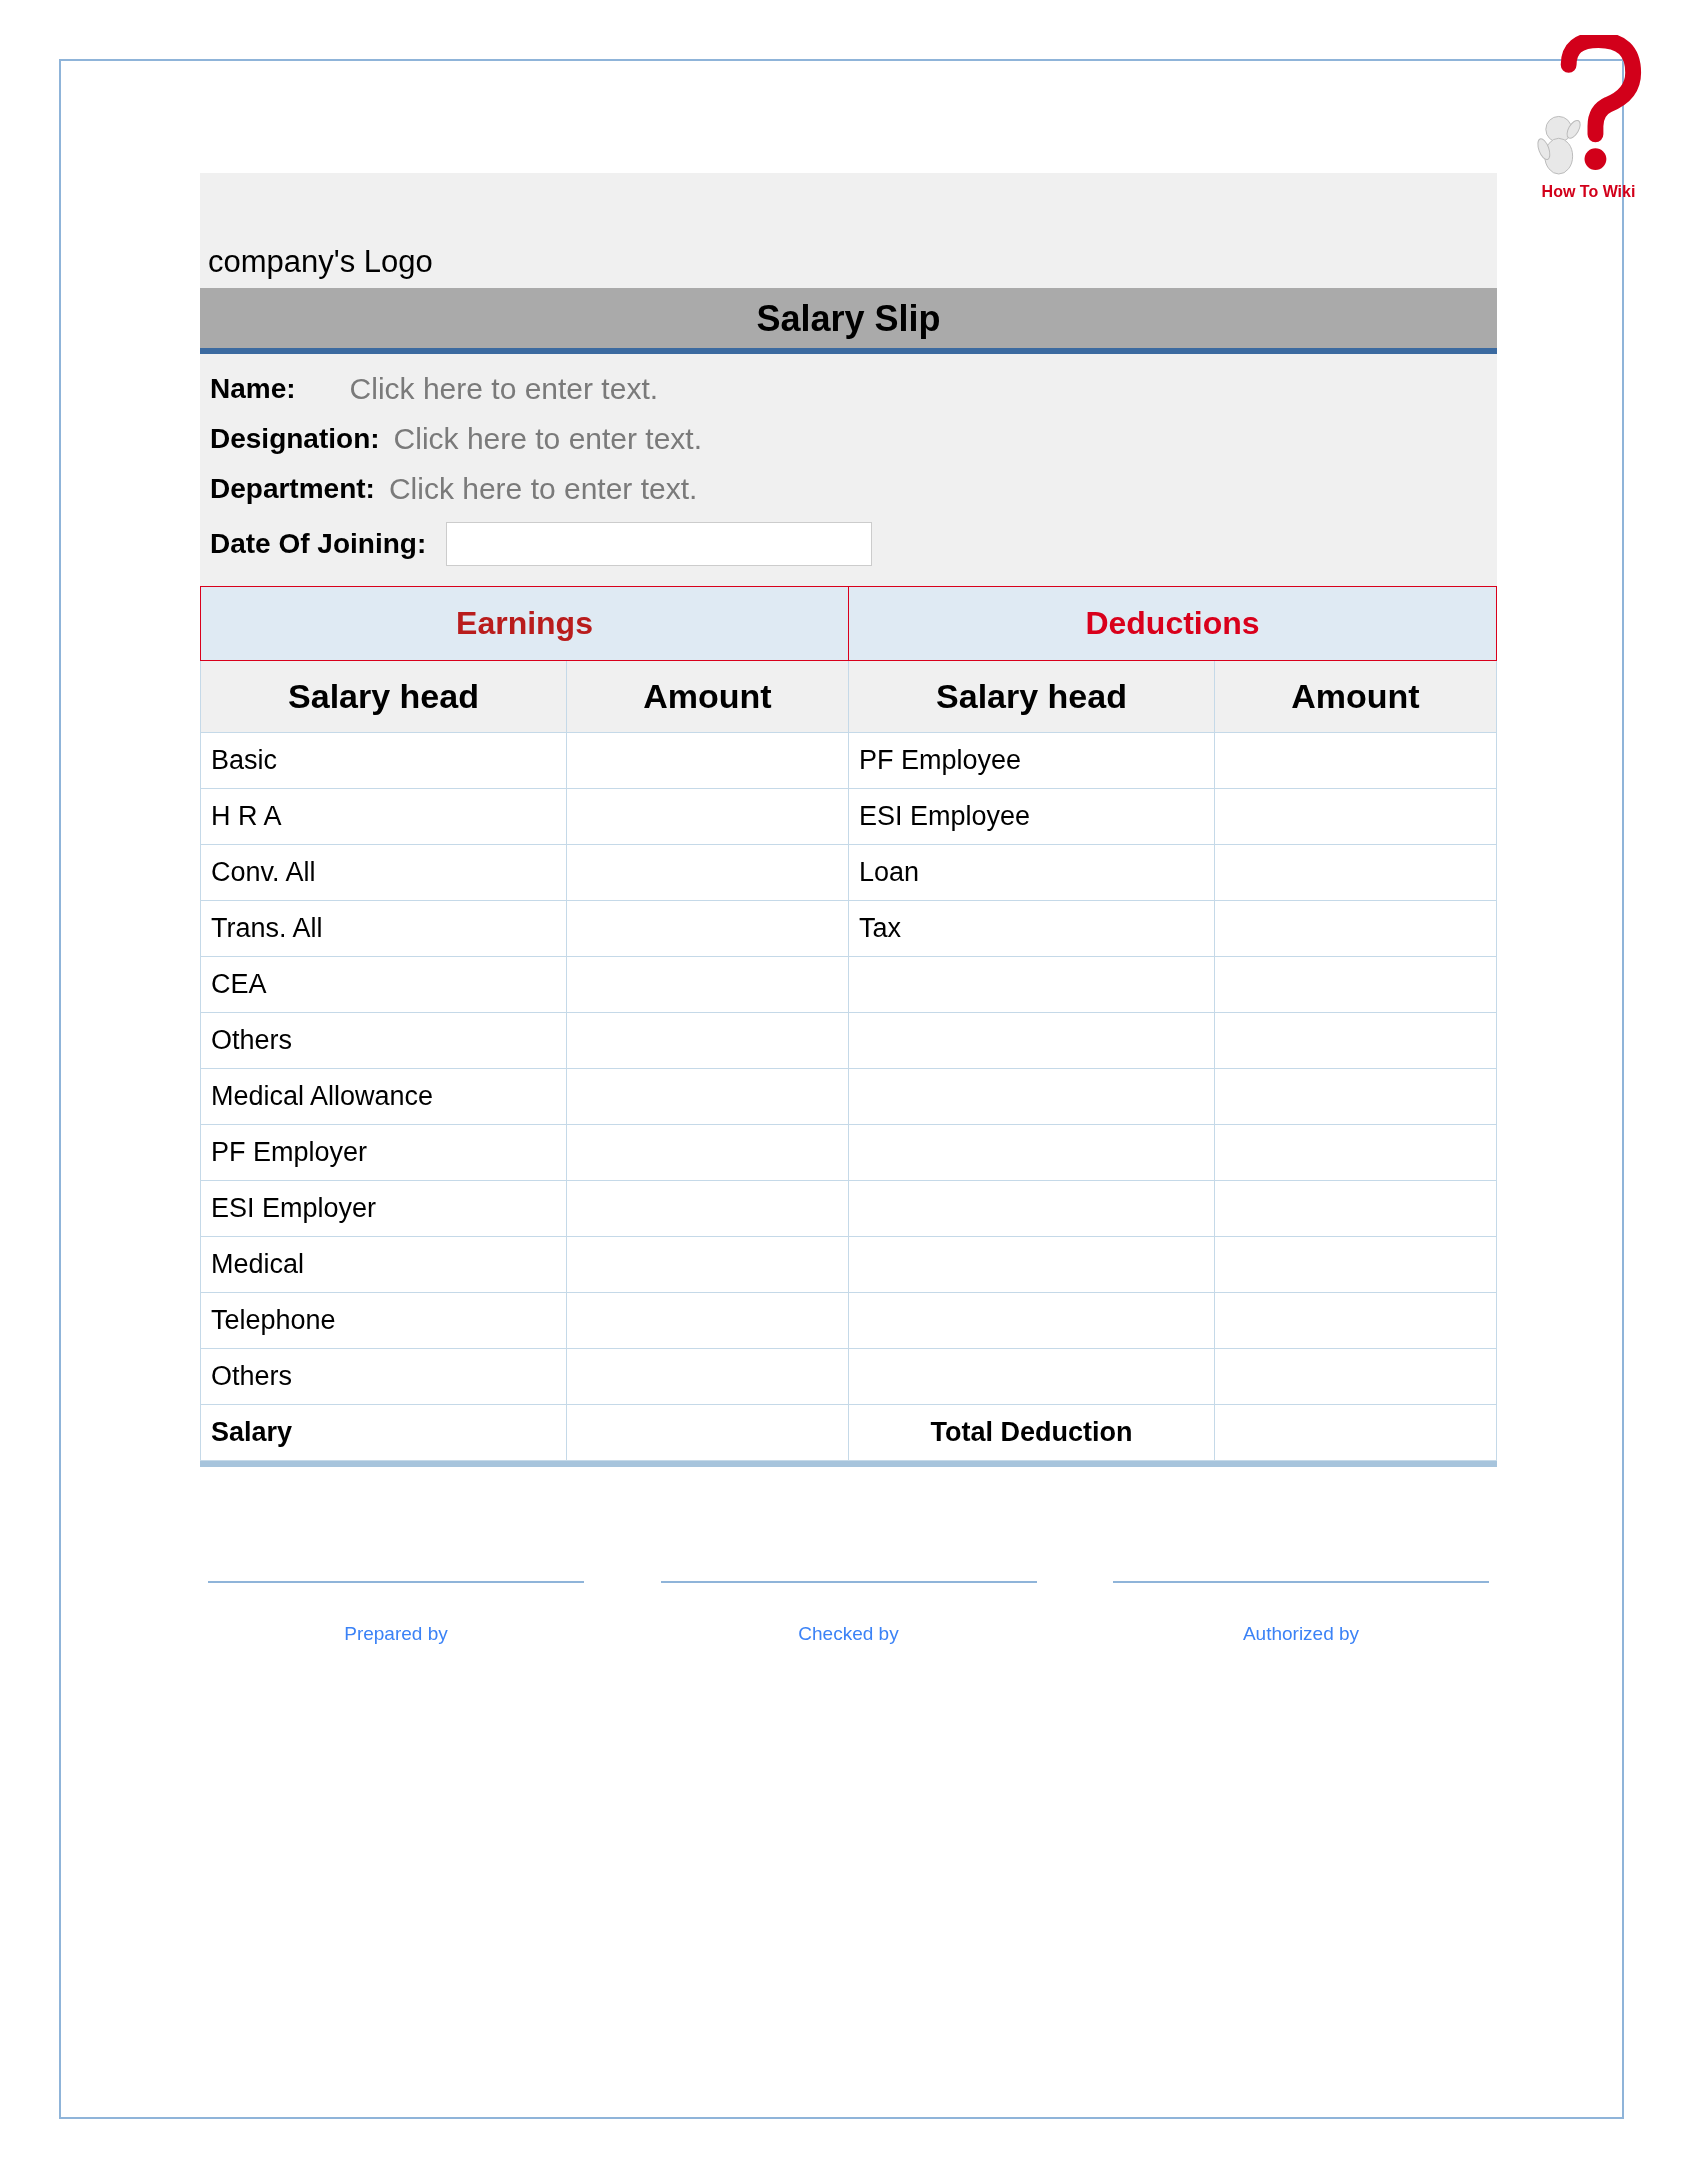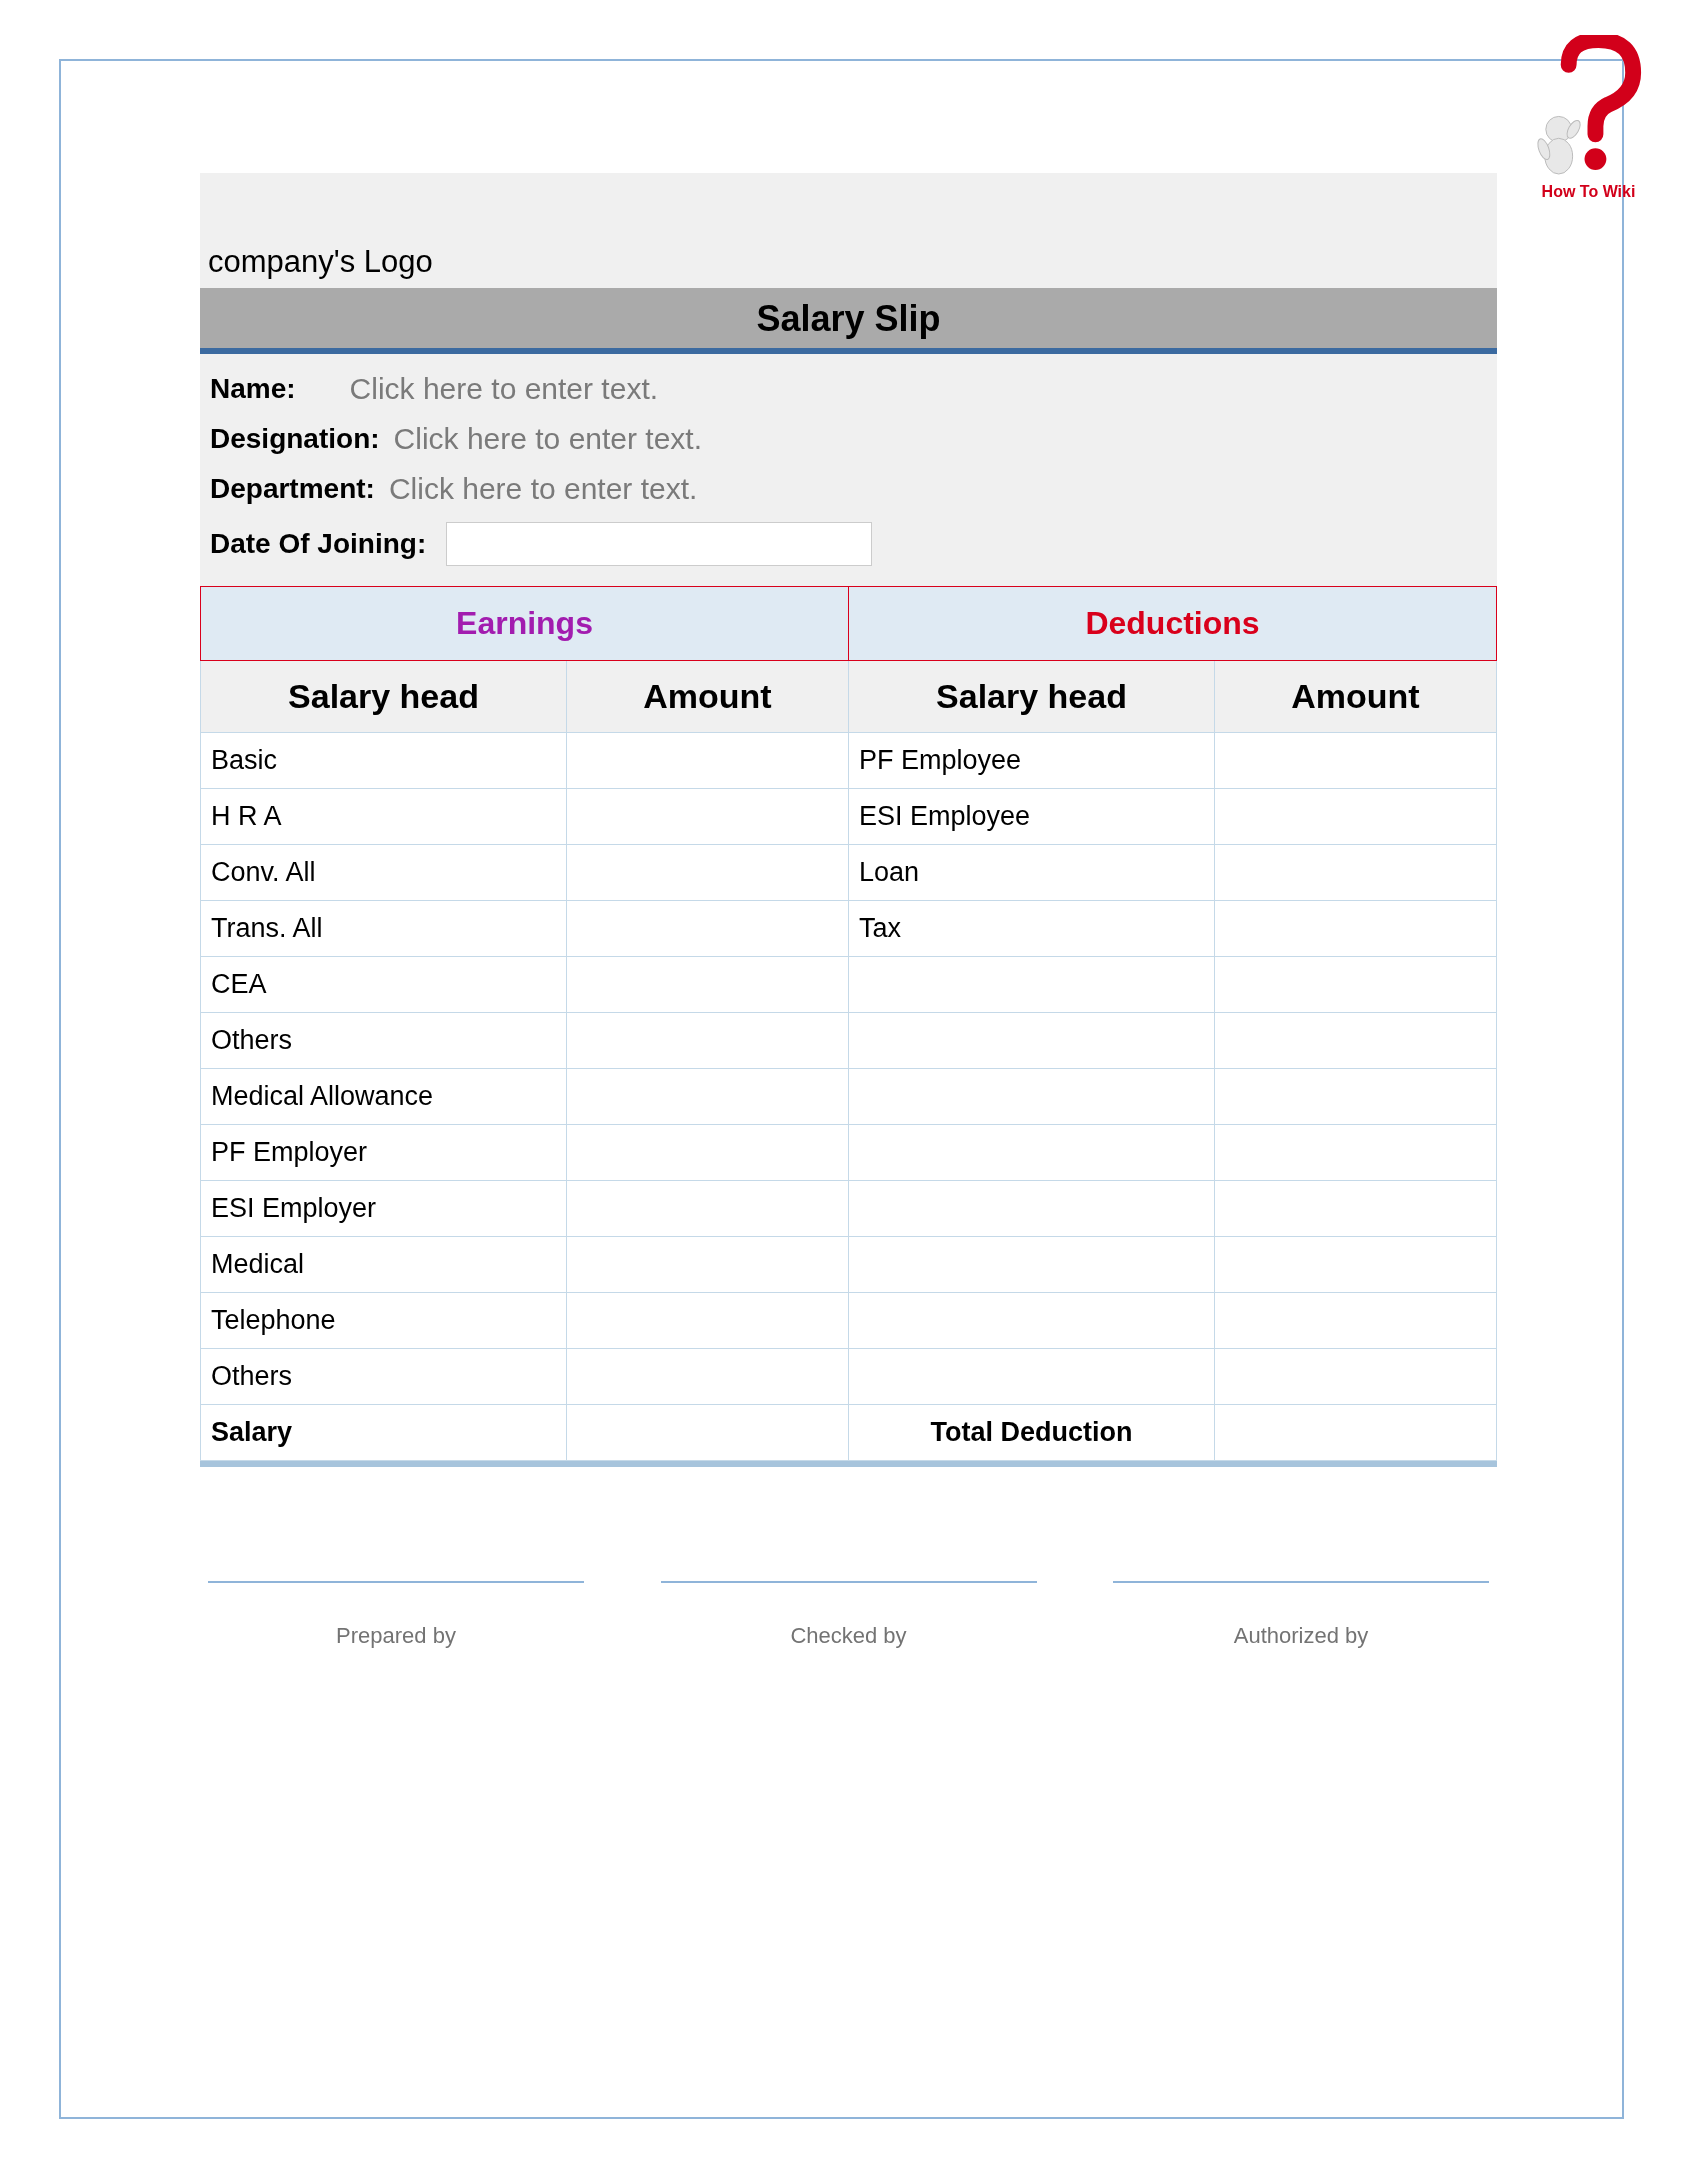--- a/index.html
+++ b/index.html
@@ -93,21 +93,21 @@
     border-collapse: collapse;
   }
   .section-header td {
     background: #dfeaf3;
     text-align: center;
     font-size: 32px;
     font-weight: bold;
     padding: 18px 0;
     border: 1px solid #d9001b;
   }
-  .earnings-label { color: #a21caf; }
+  .earnings-label { color: #b91c1c; }
   .deductions-label { color: #d9001b; }
   .col-header td {
     background: #f0f0f0;
     text-align: center;
     font-weight: bold;
     font-size: 34px;
     padding: 16px 6px;
     border: 1px solid #c5d9e8;
   }
   .data-row td {
@@ -135,22 +135,22 @@
   }
   .sig-block {
     text-align: center;
     width: 376px;
   }
   .sig-line {
     border-top: 2px solid #8fb4d9;
     margin-bottom: 10px;
   }
   .sig-label {
-    font-size: 22px;
-    color: #737373;
+    font-size: 19px;
+    color: #3b82f6;
     margin-top: 40px;
   }
 </style>
 </head>
 <body>
 
 <div class="page-frame"></div>
 
 <div class="watermark">
   <svg viewBox="0 0 130 150" width="129" height="149">

